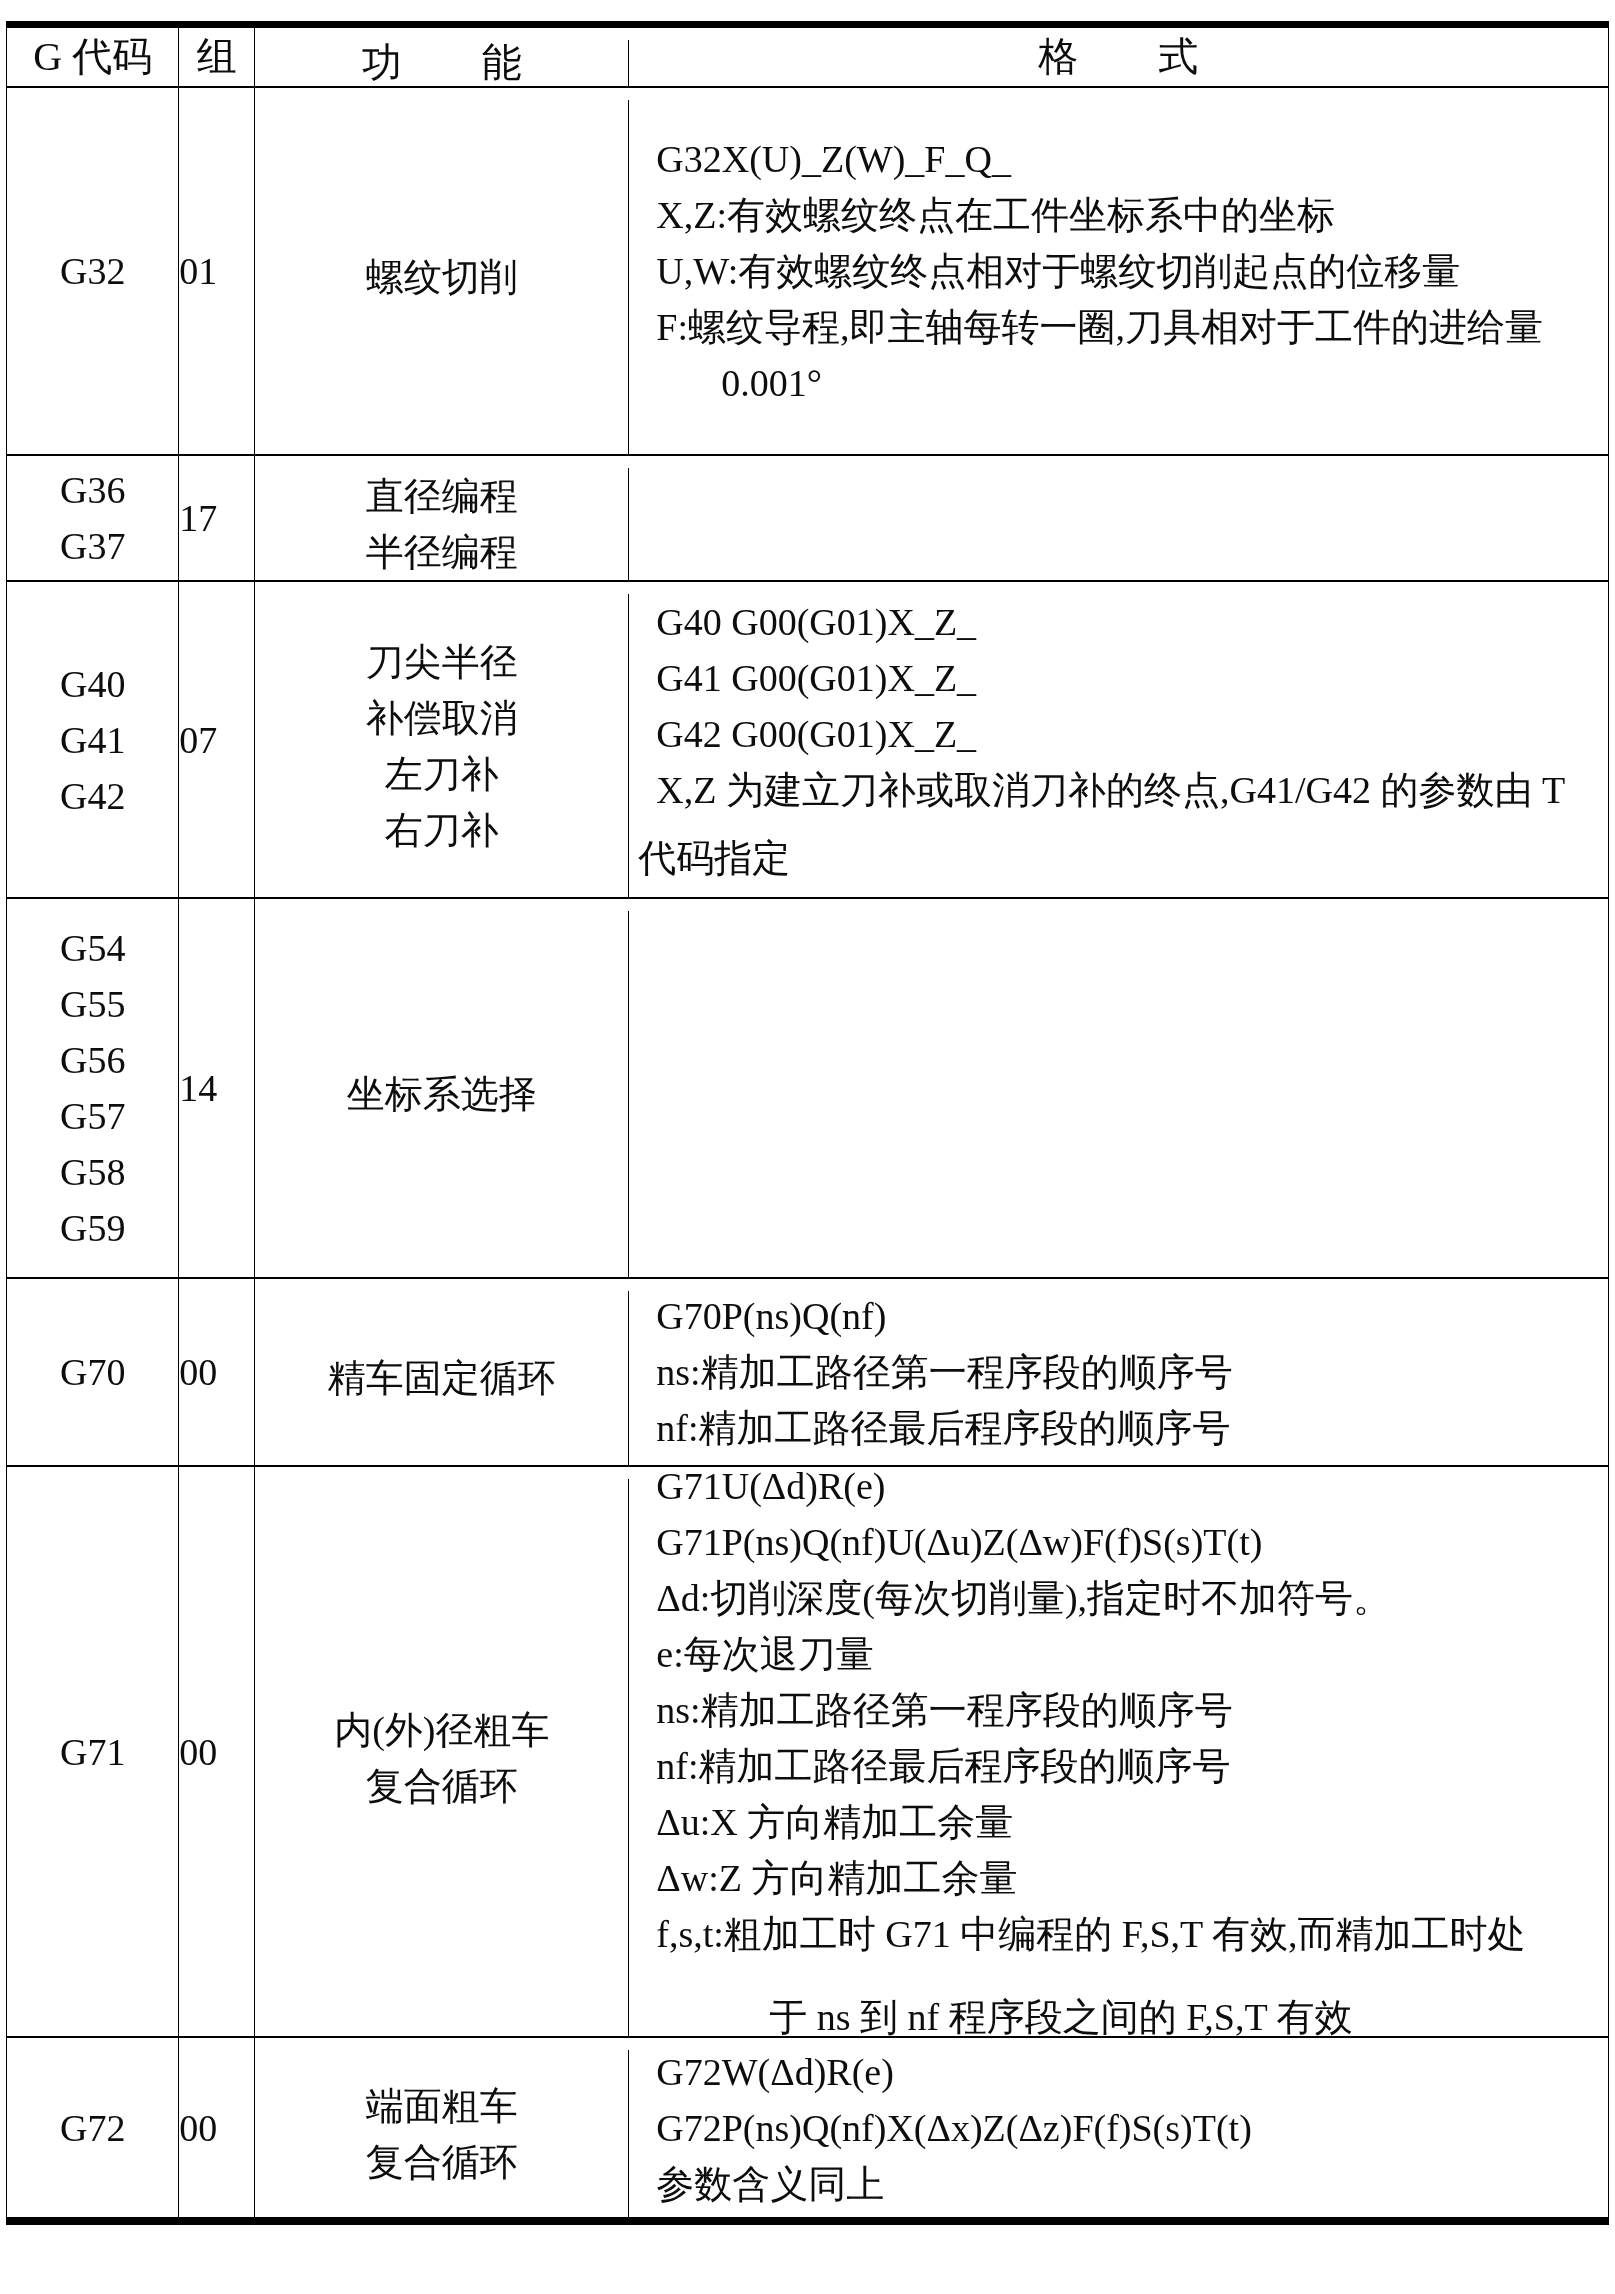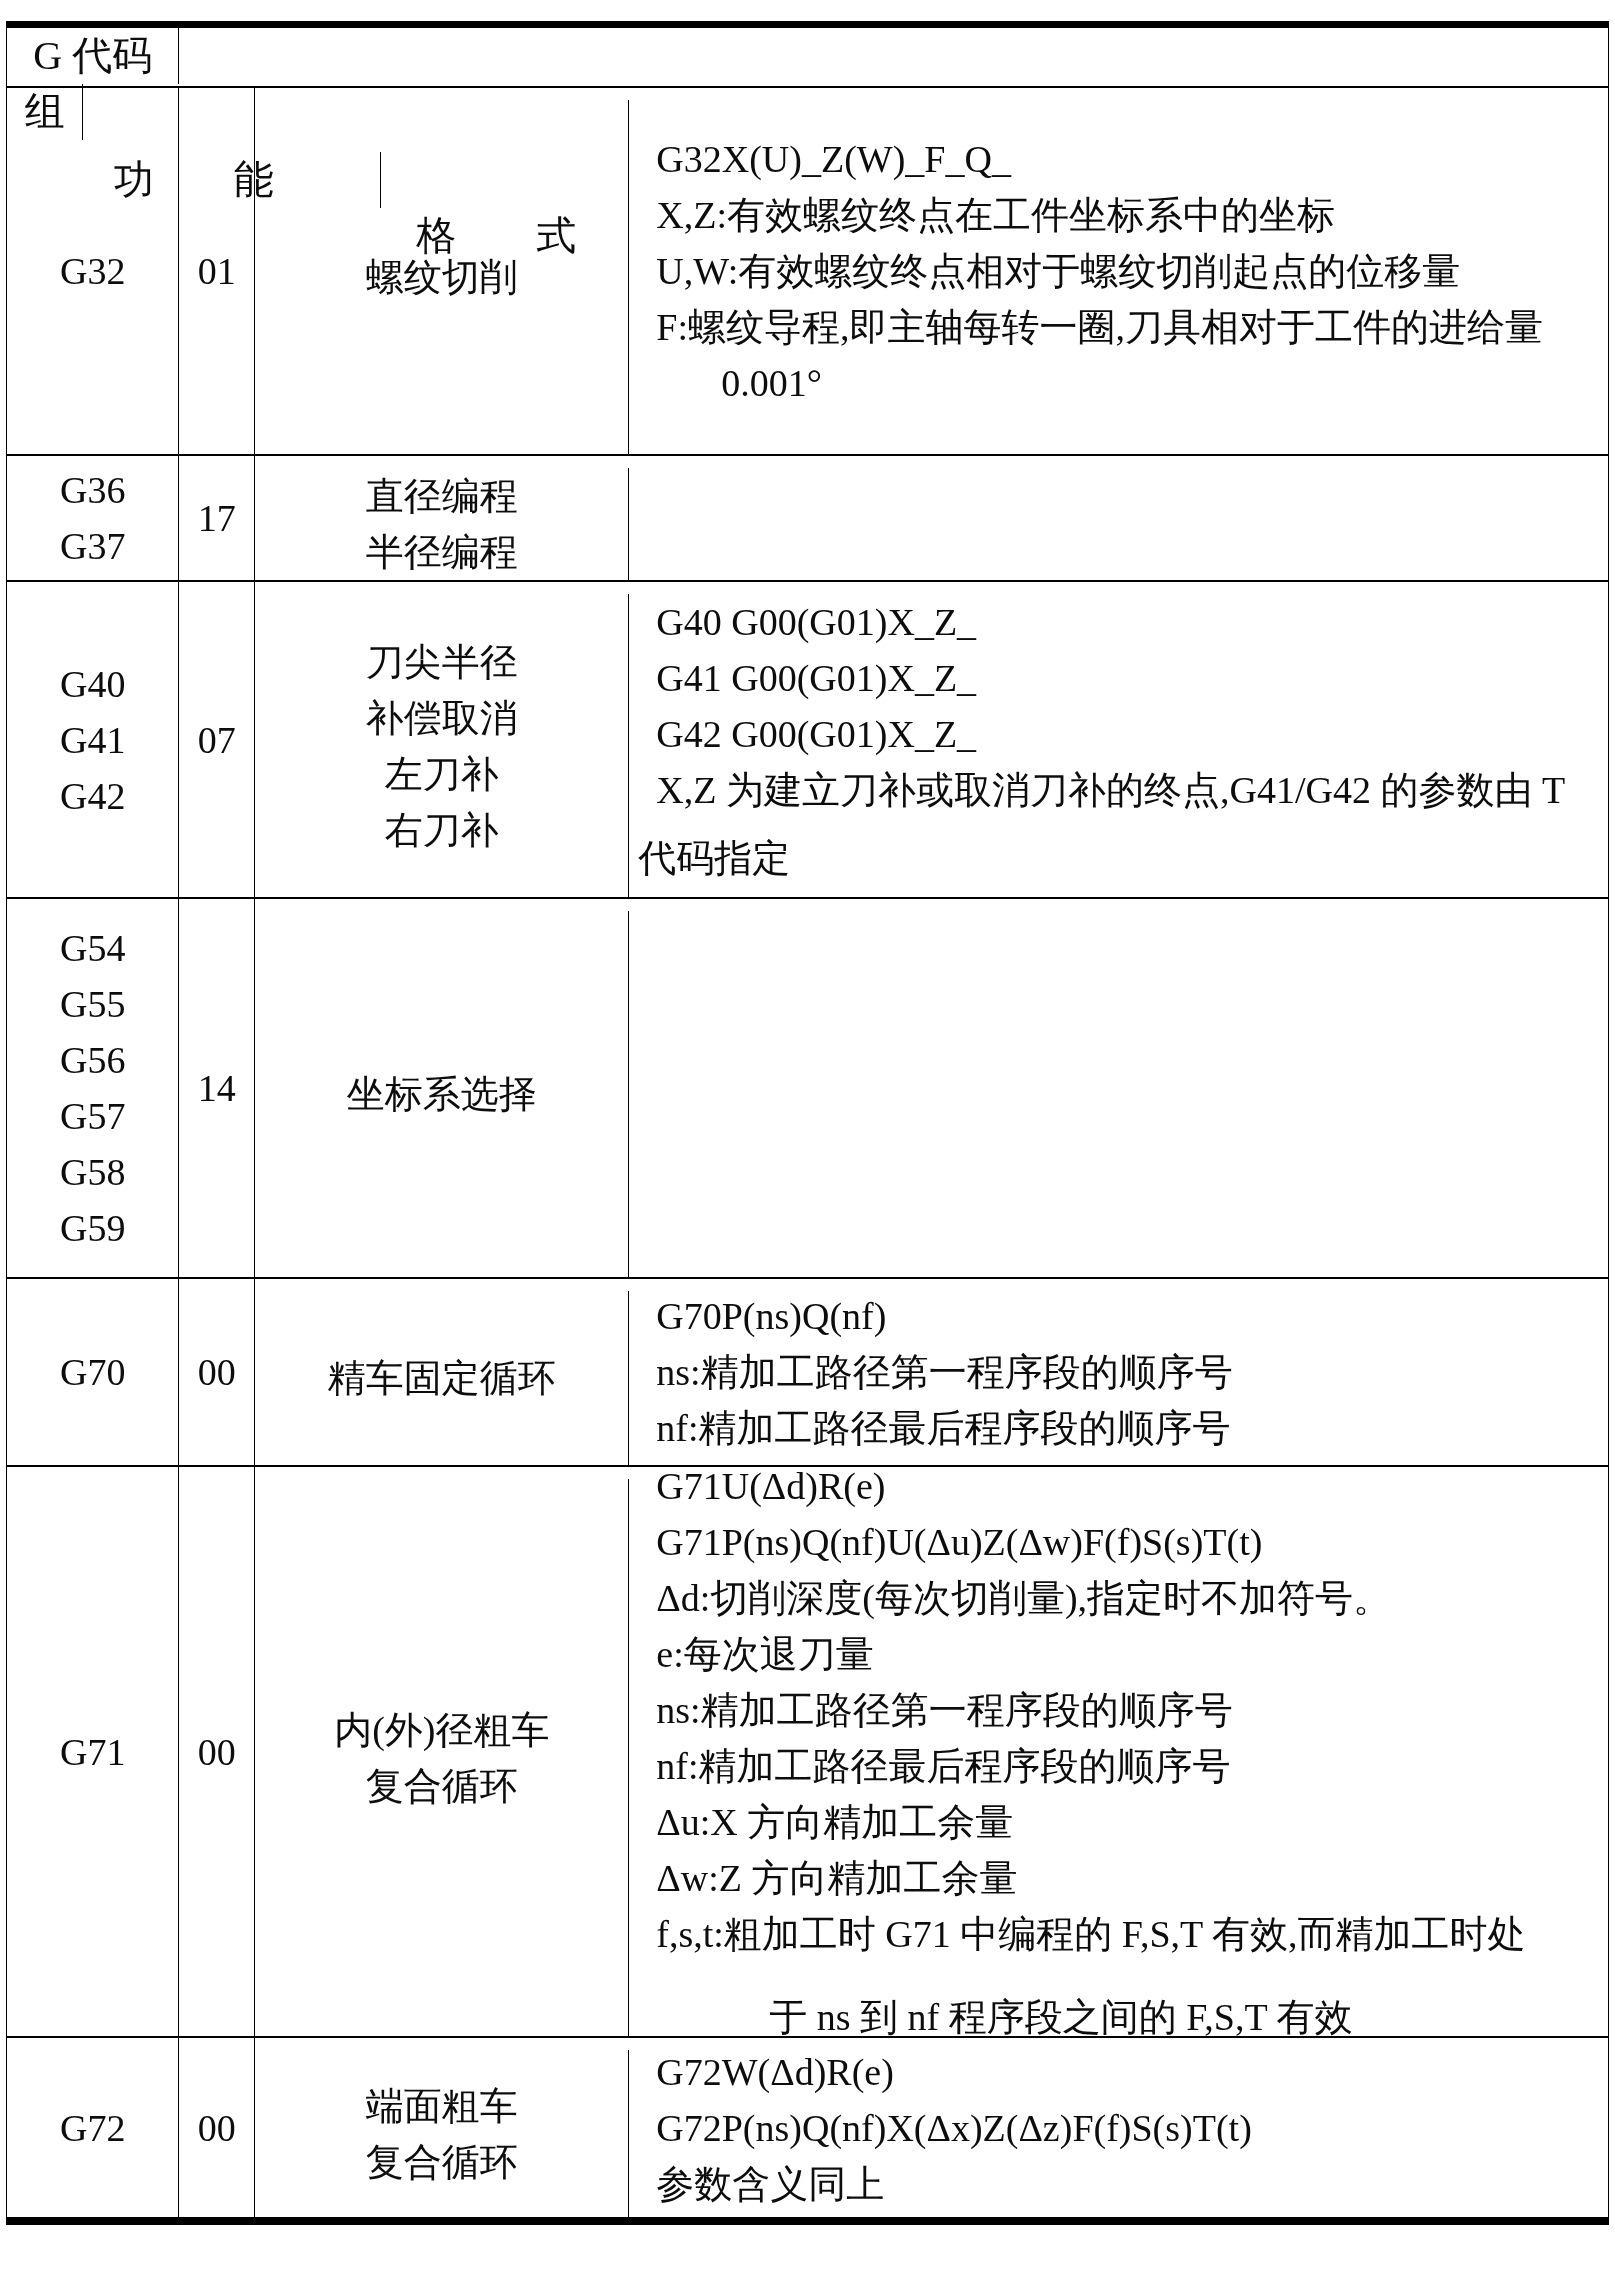--- a/index.html
+++ b/index.html
@@ -12,29 +12,29 @@
   .gtable{
     position:absolute;left:6.3px;top:21px;width:1603px;
     box-sizing:border-box;
     border-top:7.2px solid #000;
     border-bottom:8px solid #000;
     border-left:1.8px solid #000;
     border-right:1.8px solid #000;
     background:#fff;
   }
   .trow{display:flex;box-sizing:border-box;border-top:2.7px solid #000;}
-  .trow.header-row{border-top:none;height:58px;flex-direction:column;}
+  .trow.header-row{border-top:none;height:58px;}
   .cell{
     box-sizing:border-box;flex:0 0 auto;
     display:flex;flex-direction:column;justify-content:center;
     font-size:38px;line-height:56px;
     overflow:hidden;
   }
   .col-code  {width:172px;border-right:1.8px solid #000;align-items:center;text-align:center;}
-  .col-group {width:76px; border-right:1.8px solid #000;align-items:center;text-align:center;}
+  .col-group {width:76px; border-right:1.8px solid #000;align-items:flex-start;text-align:center;}
   .col-func  {width:374px;border-right:1.8px solid #000;align-items:center;text-align:center;margin-top:12px;}
   .col-fmt   {width:978px;align-items:stretch;text-align:left;}
   .header-row .cell{font-size:40px;align-items:center;text-align:center;}
   .line{white-space:pre;}
   .fmt-line{white-space:pre;}
   .ind-normal{padding-left:27px;}
   .ind-hang{padding-left:9px;margin-top:12px;}
   .ind-in2{padding-left:92px;}
   .ind-in3{padding-left:140px;margin-top:27px;}
 </style>

